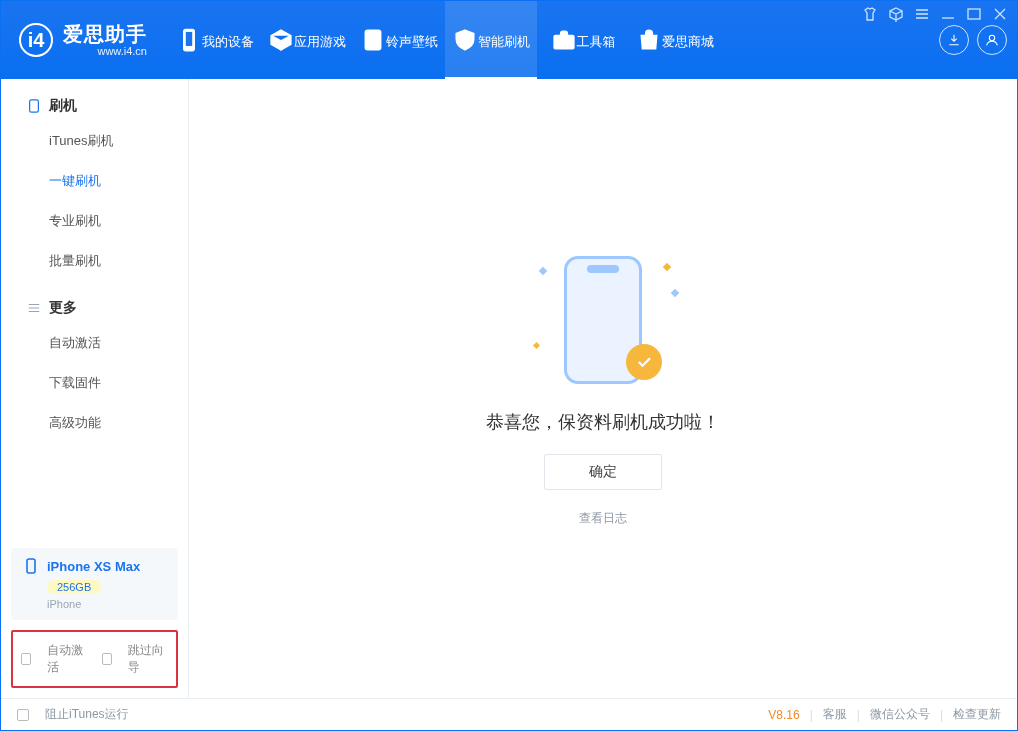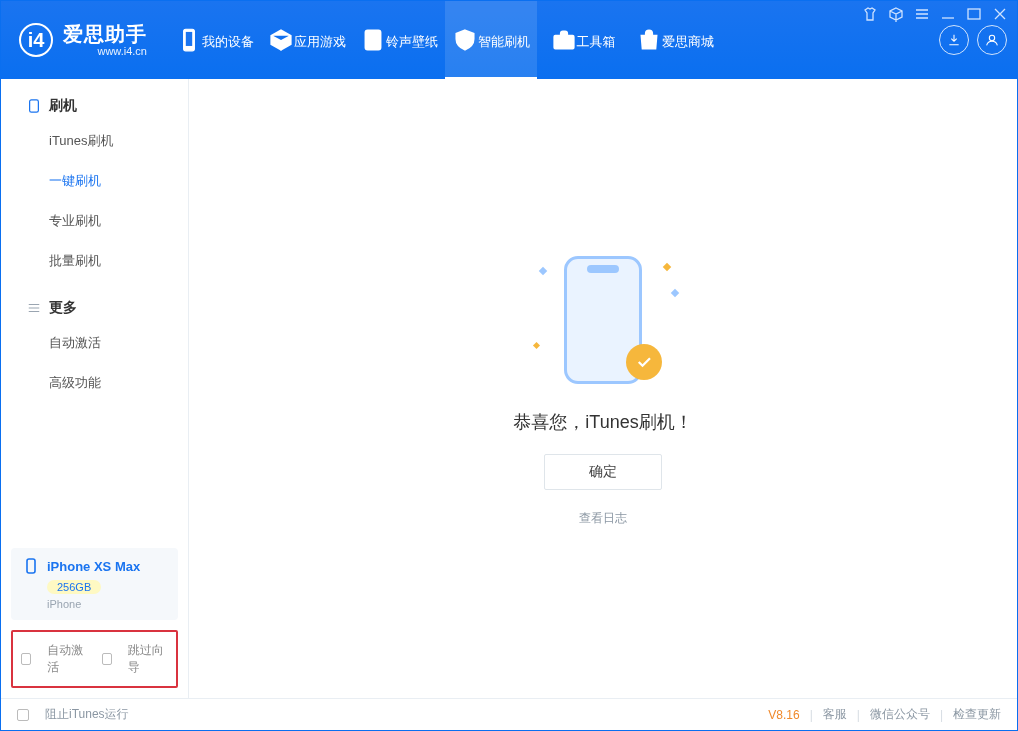--- a/index.html
+++ b/index.html
@@ -172,20 +172,21 @@
       <div class="side-item">专业刷机</div>
       <div class="side-item">批量刷机</div>
 
       <div class="side-group-title">
         <svg viewBox="0 0 16 16" fill="none" stroke="#9aa5b1" stroke-width="1.4">
             <path d="M2 4h12M2 8h12M2 12h12"></path>
           </svg>
         <span>更多</span>
       </div>
       <div class="side-item">自动激活</div>
+      <div class="side-item">下载固件</div>
       <div class="side-item">高级功能</div>
 
       <div class="side-bottom">
         <div class="card">
           <div class="row1">
             <svg viewBox="0 0 16 16" fill="none" stroke="#1a74f0" stroke-width="1.6">
                 <rect x="4" y="1" width="8" height="14" rx="2"></rect>
               </svg>
             <span class="device-name">iPhone XS Max</span>
           </div>
@@ -211,21 +212,21 @@
           <div class="spark s2"></div>
           <div class="spark s3"></div>
           <div class="spark s4"></div>
         <div class="phone"></div>
         <div class="check-c">
             <svg viewBox="0 0 24 24">
               <path d="M5 12l5 5L20 7"></path>
             </svg>
           </div>
       </div>
-      <div class="msg">恭喜您，iTunes刷机！</div>
+      <div class="msg">恭喜您，保资料刷机成功啦！</div>
       <button class="ok-btn">确定</button>
       <a class="loglink">查看日志</a>
     </div>
   </div>
 
   <div class="footer">
     <label class="chk">
         <span class="box"></span>
         <span>阻止iTunes运行</span>
       </label>

